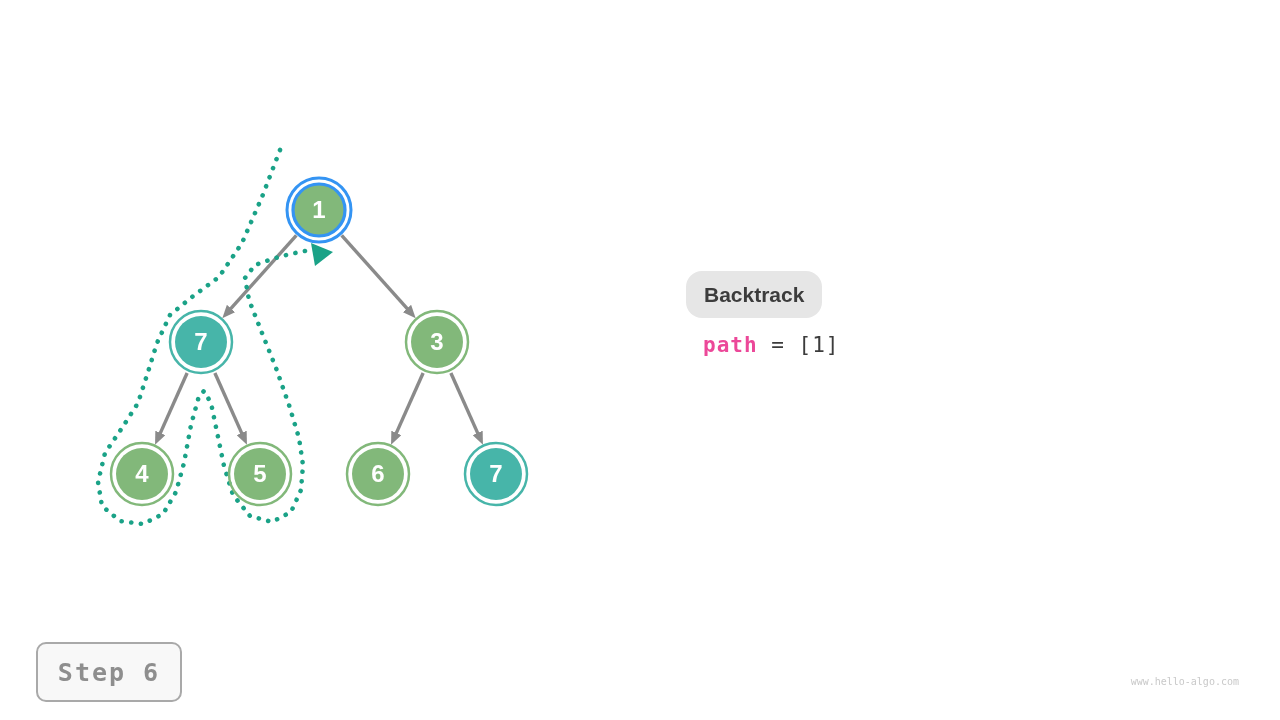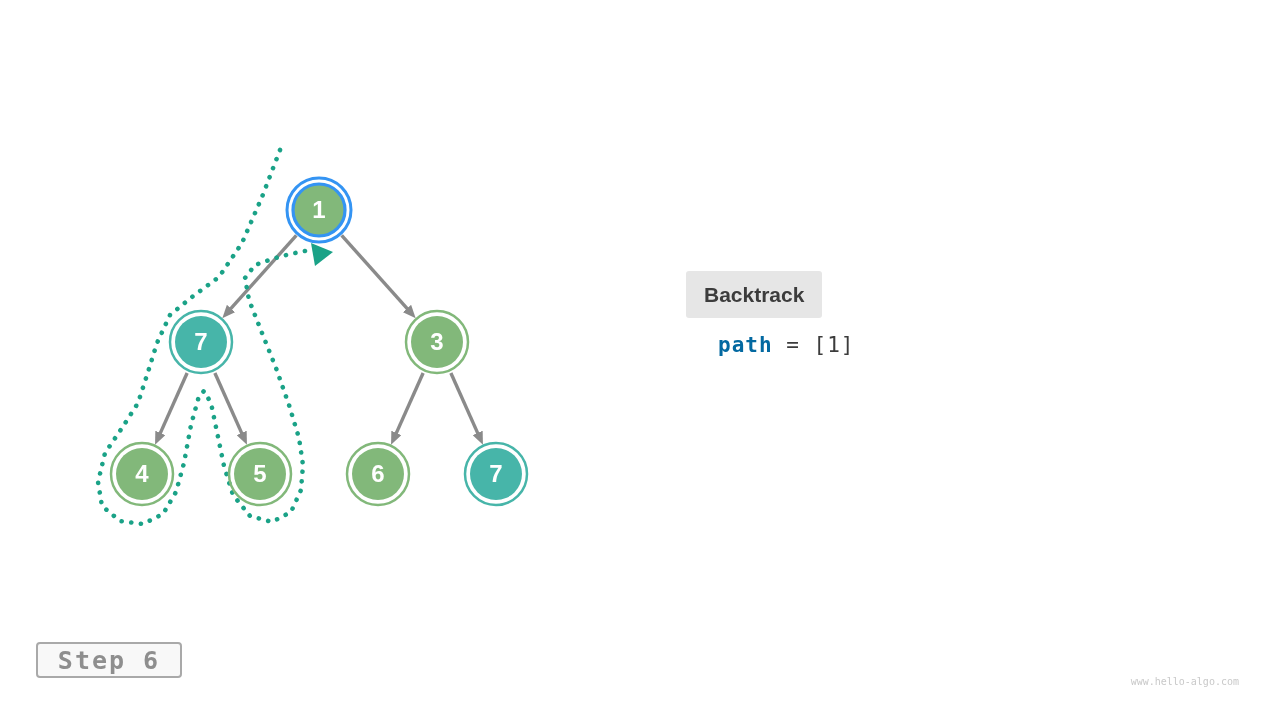--- a/index.html
+++ b/index.html
@@ -30,21 +30,21 @@
     white-space: pre;
   }
   .attempt-line .lbl, .backtrack-pill .lbl {
     font-weight: bold;
   }
   .backtrack-pill {
     position: absolute;
     left: 686px;
     top: 271px;
     height: 47px;
-    border-radius: 3px;
+    border-radius: 16px;
     background: #e6e6e6;
     display: flex;
     align-items: center;
     padding: 0 18px;
     font-size: 21px;
     color: #3c3c3c;
     white-space: pre;
   }
   .var-line {
     position: absolute;
@@ -60,24 +60,24 @@
     display: inline-block;
     min-width: 54px;
   }
   #var-path { top: 333px; }
   #var-res  { top: 450px; }
   .step-box {
     position: absolute;
     left: 36px;
     top: 642px;
     width: 146px;
-    height: 36px;
+    height: 60px;
     box-sizing: border-box;
     border: 2px solid #a9a9a9;
-    border-radius: 4px;
+    border-radius: 10px;
     background: #f8f8f8;
     color: #8e8e8e;
     font-family: "DejaVu Sans Mono", monospace;
     font-weight: bold;
     font-size: 25px;
     letter-spacing: 2px;
     display: flex;
     align-items: center;
     justify-content: center;
   }
@@ -142,21 +142,21 @@
       <g>
         <circle cx="496" cy="474" r="31" fill="none" stroke="#47b5a9" stroke-width="2.5"></circle>
         <circle cx="496" cy="474" r="26" fill="#47b5a9"></circle>
         <text x="496" y="482" text-anchor="middle" font-family="&quot;Liberation Sans&quot;, sans-serif" font-size="24" font-weight="bold" fill="#ffffff">7</text>
       </g>
     </svg>
 
 
   <div class="backtrack-pill"><span class="lbl">Backtrack</span></div>
 
-  <div class="var-line" id="var-path"><span class="vname" style="color: #0369a1; margin-left: 15px;">path</span><span> = </span><span>[1]</span></div>
+  <div class="var-line" id="var-path"><span class="vname" style="color: #ec4899;">path</span><span> = </span><span>[1]</span></div>
 
 
   <div class="step-box">
       <span>Step 6</span>
     </div>
 
   <div class="footer">www.hello-algo.com</div>
 
 </div>
 

